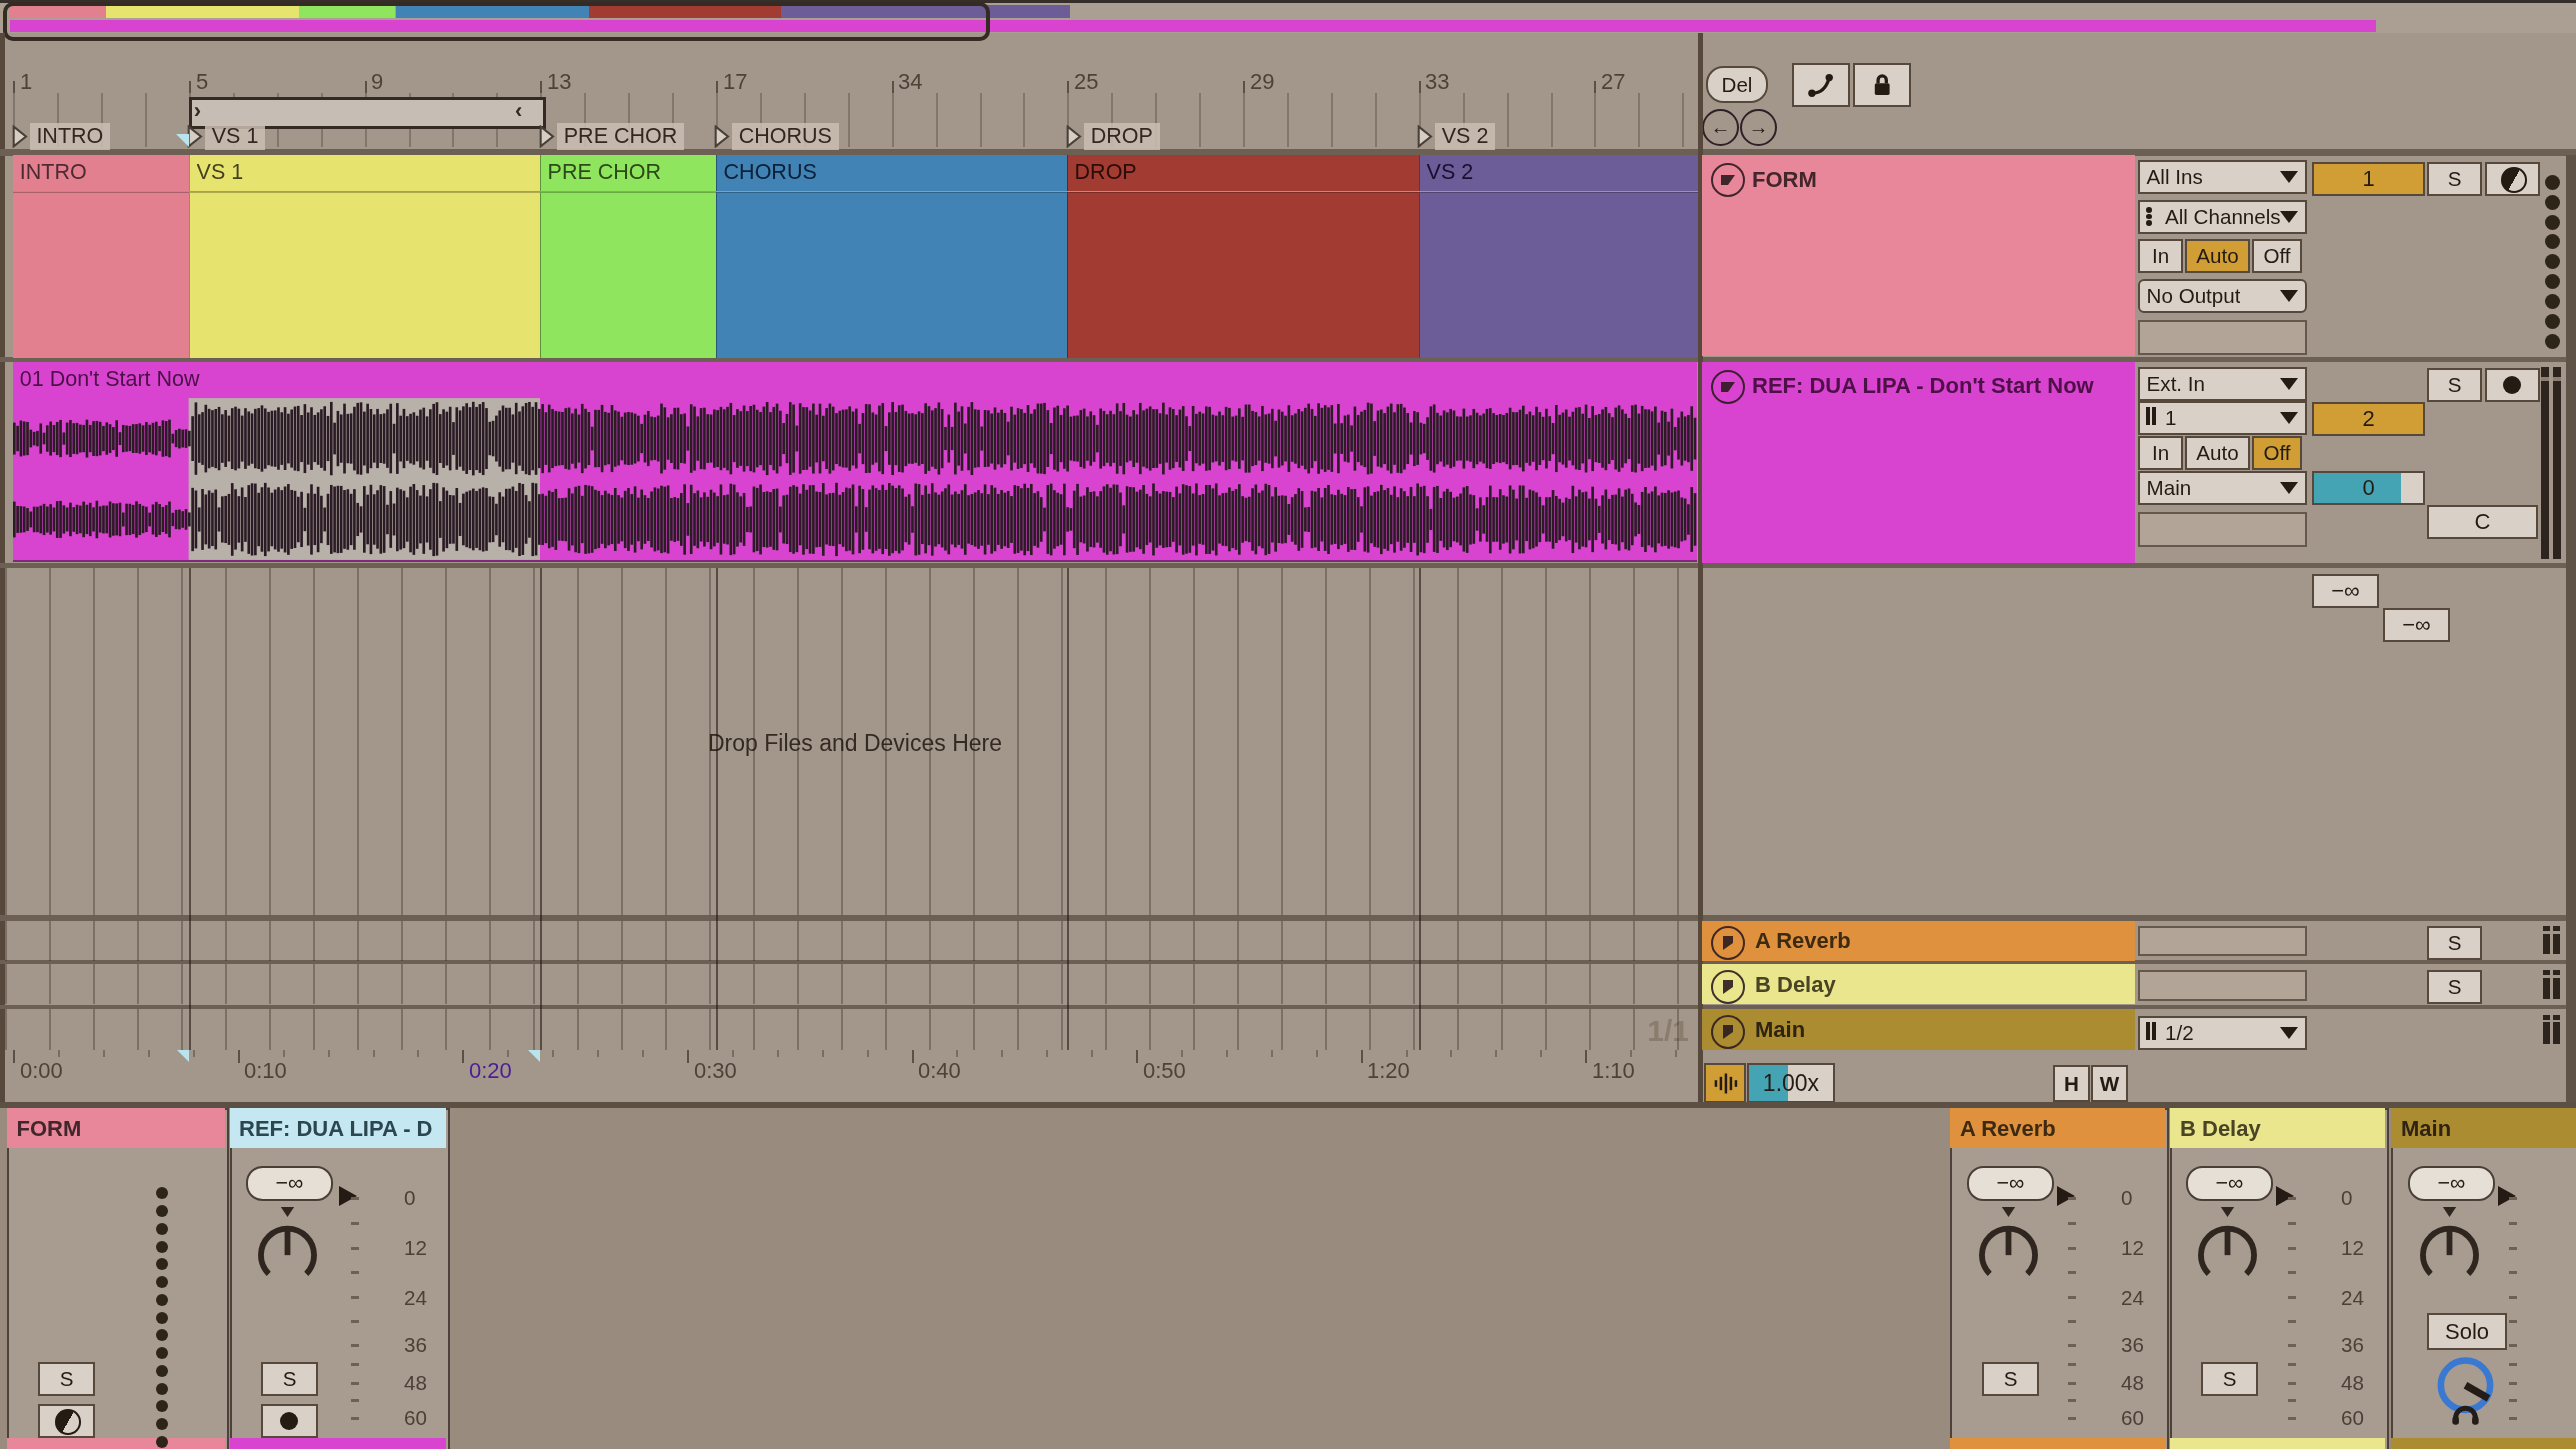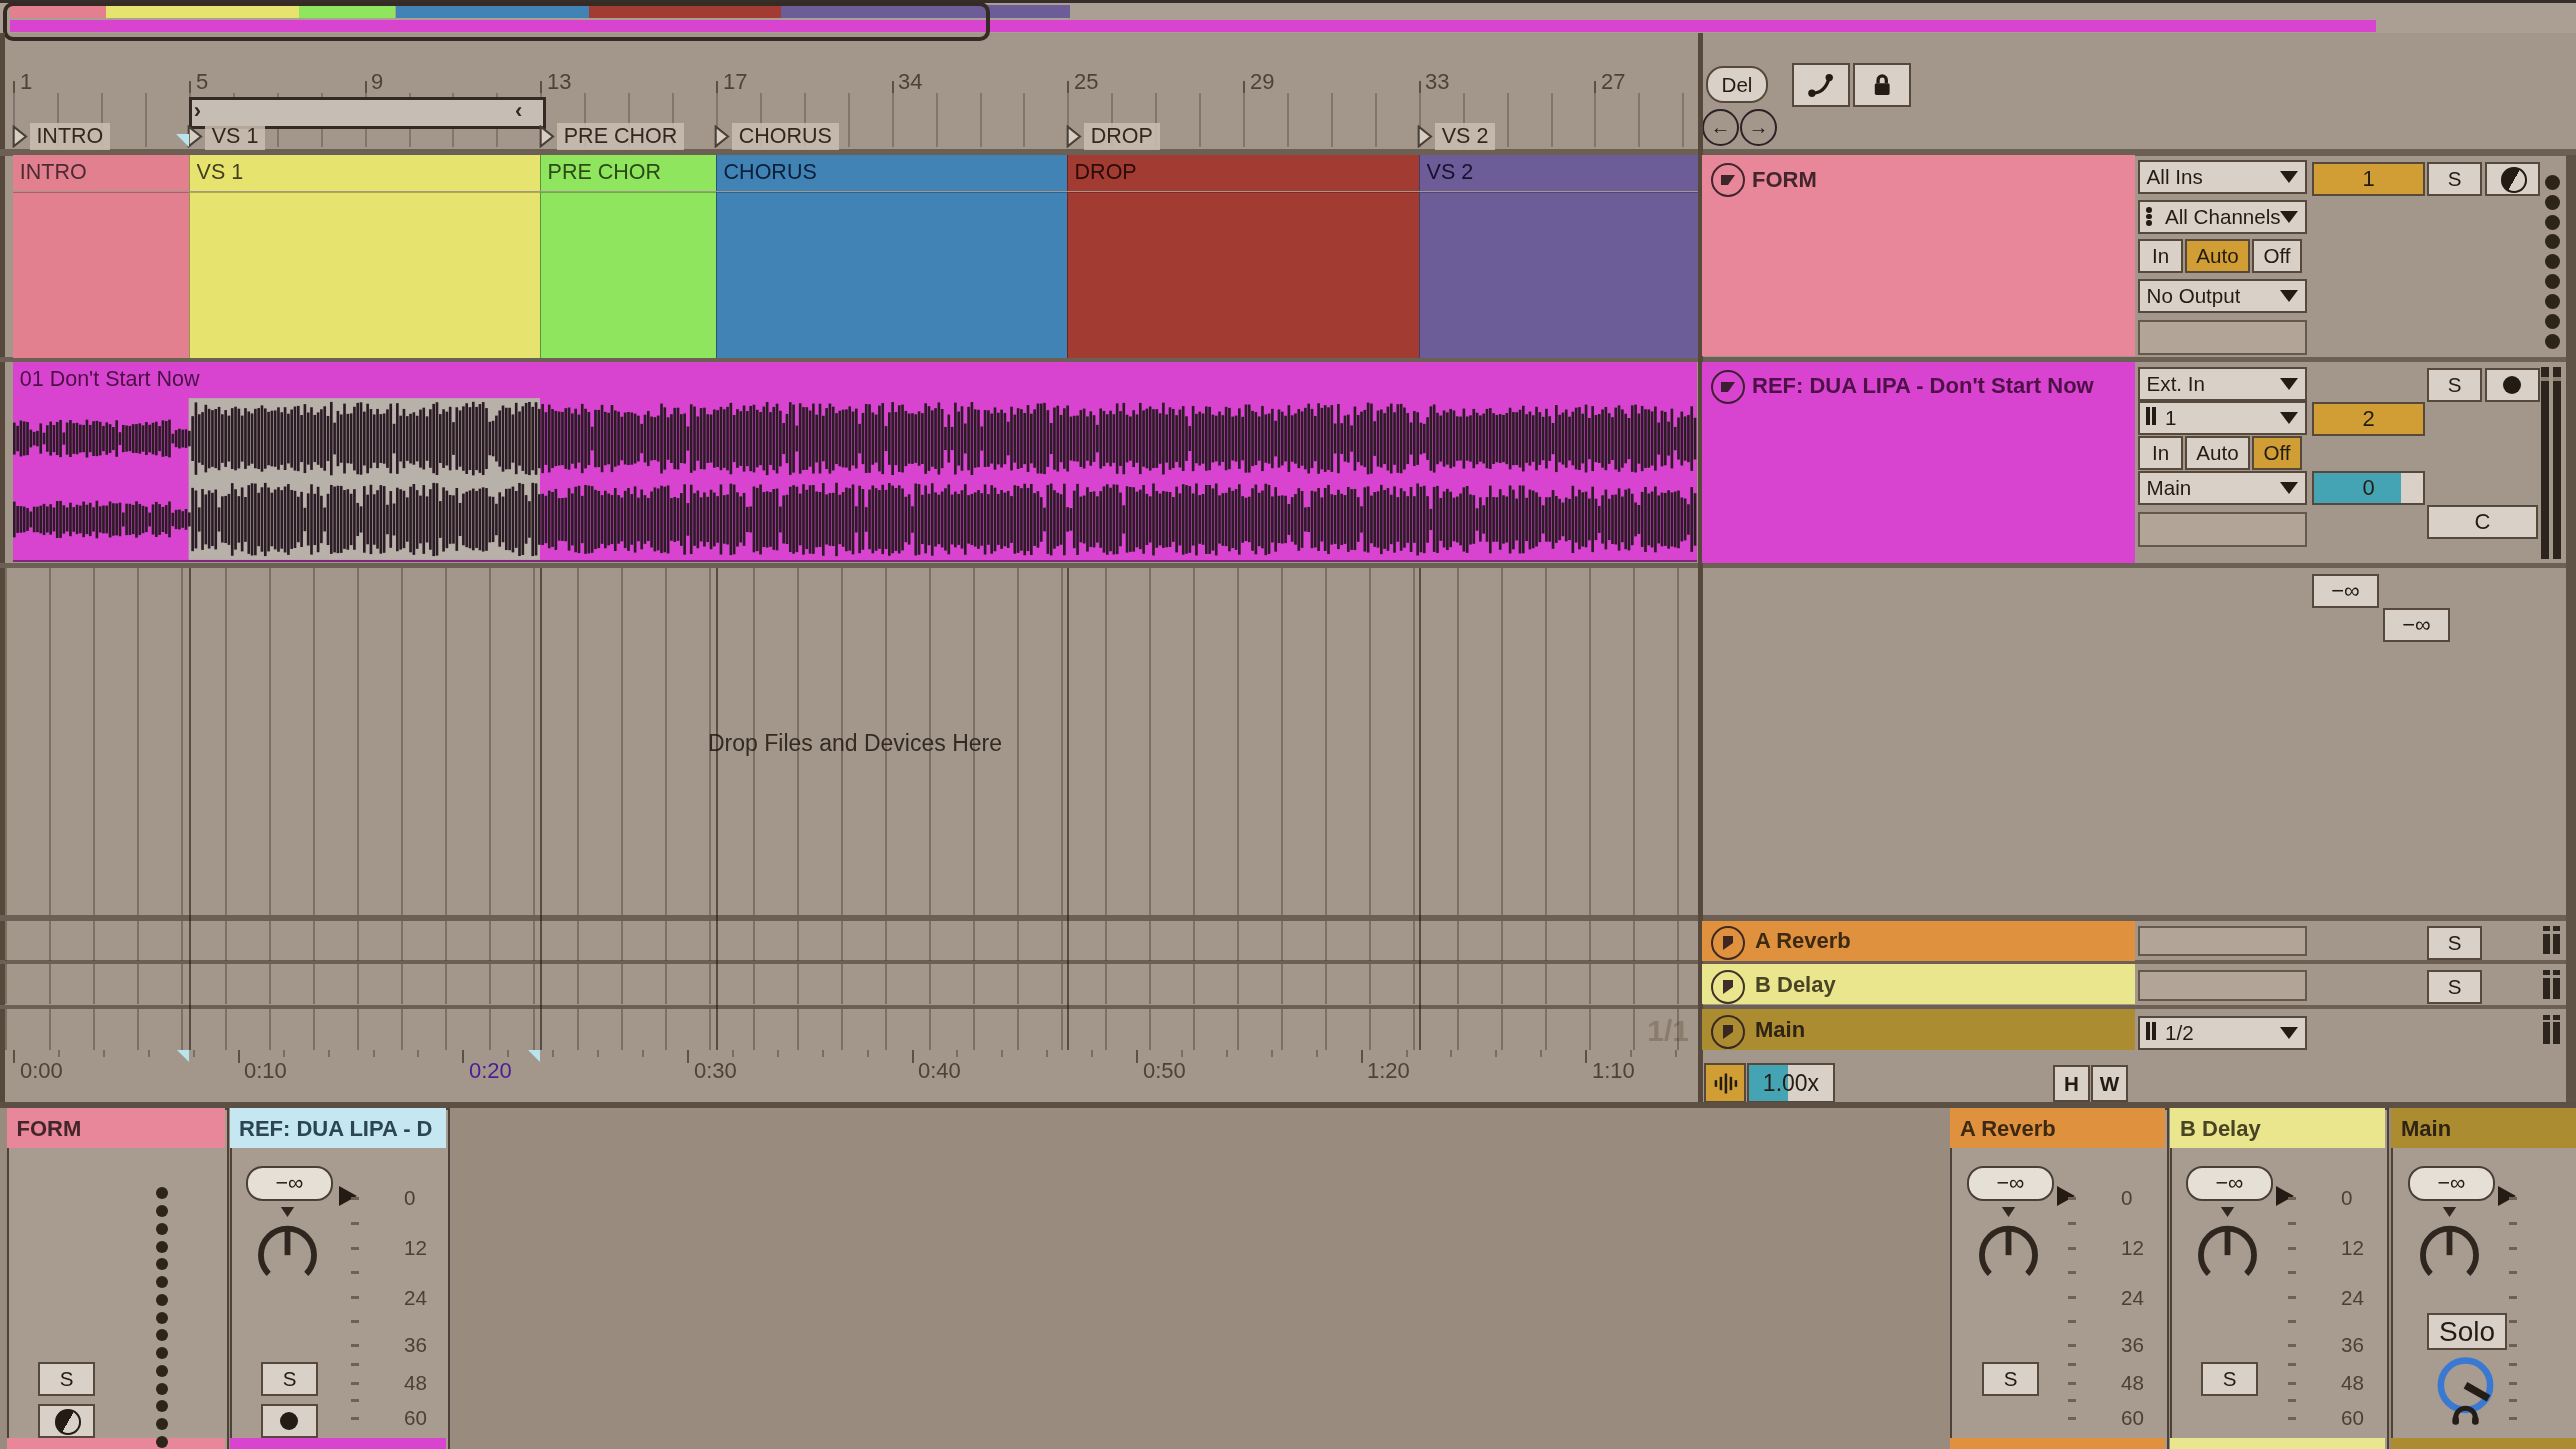--- a/index.html
+++ b/index.html
@@ -1331,21 +1331,21 @@
           <div class="abs" style="left: 0px; top: 0px; width: 5.8px; height: 5.8px; background: rgb(36, 28, 20); border-radius: 50%;"></div>
           <div class="abs" style="left: 0px; top: 6.6px; width: 5.8px; height: 5.8px; background: rgb(36, 28, 20); border-radius: 50%;"></div>
           <div class="abs" style="left: 0px; top: 13.2px; width: 5.8px; height: 5.8px; background: rgb(36, 28, 20); border-radius: 50%;"></div>
         </div>
         <span style="font-size: 20.6px; padding-left: 25px; overflow: hidden; white-space: nowrap; max-width: 129px;">All Channels</span>
         <div class="arrow"></div>
       </div>
       <div class="abs btn" style="left: 2138px; top: 239px; width: 41px; height: 30px; font-size: 20.6px; font-weight: 400;">In</div>
       <div class="abs btn" style="left: 2185px; top: 239px; width: 61px; height: 30px; font-size: 20.6px; font-weight: 400; background: rgb(209, 158, 53);">Auto</div>
       <div class="abs btn" style="left: 2252px; top: 239px; width: 46px; height: 30px; font-size: 20.6px; font-weight: 400;">Off</div>
-      <div class="abs dd" style="left: 2138px; top: 279px; width: 165px; height: 30px;">
+      <div class="abs dd" style="left: 2138px; top: 279px; width: 165px; height: 30px; border-radius: 6px;">
         <span style="font-size: 20.6px; padding-left: 6.6px; overflow: hidden; white-space: nowrap; max-width: 129px;">No Output</span>
         <div class="arrow"></div>
       </div>
       <div class="abs emptybox" style="left: 2138px; top: 320px; width: 165px; height: 31px;"></div>
       <div class="abs valbox" style="left: 2312px; top: 162px; width: 109px; height: 30px;">
         <div class="abs" style="left: 0px; top: 0px; bottom: 0px; width: 100%; background: rgb(209, 158, 53); position: absolute;"></div>
         <div class="vtxt">1</div>
       </div>
       <div class="abs btn" style="left: 2427px; top: 162px; width: 51px; height: 30px; font-size: 20.6px; font-weight: 400;">S</div>
       <div class="abs btn" style="left: 2485px; top: 162px; width: 51px; height: 30px;">
@@ -1604,21 +1604,21 @@
       <div class="abs" style="left: 2509px; top: 1222px; width: 8.3px; height: 3.3px; background: rgb(110, 96, 85);"></div>
       <div class="abs" style="left: 2509px; top: 1247px; width: 8.3px; height: 3.3px; background: rgb(110, 96, 85);"></div>
       <div class="abs" style="left: 2509px; top: 1271px; width: 8.3px; height: 3.3px; background: rgb(110, 96, 85);"></div>
       <div class="abs" style="left: 2509px; top: 1296px; width: 8.3px; height: 3.3px; background: rgb(110, 96, 85);"></div>
       <div class="abs" style="left: 2509px; top: 1320px; width: 8.3px; height: 3.3px; background: rgb(110, 96, 85);"></div>
       <div class="abs" style="left: 2509px; top: 1344px; width: 8.3px; height: 3.3px; background: rgb(110, 96, 85);"></div>
       <div class="abs" style="left: 2509px; top: 1363px; width: 8.3px; height: 3.3px; background: rgb(110, 96, 85);"></div>
       <div class="abs" style="left: 2509px; top: 1382px; width: 8.3px; height: 3.3px; background: rgb(110, 96, 85);"></div>
       <div class="abs" style="left: 2509px; top: 1399px; width: 8.3px; height: 3.3px; background: rgb(110, 96, 85);"></div>
       <div class="abs" style="left: 2509px; top: 1417px; width: 8.3px; height: 3.3px; background: rgb(110, 96, 85);"></div>
-      <div class="abs btn" style="left: 2427px; top: 1313px; width: 76px; height: 33px; font-size: 28px; font-weight: 400;">Solo</div>
+      <div class="abs btn" style="left: 2427px; top: 1313px; width: 76px; height: 33px; font-size: 22px; font-weight: 400;">Solo</div>
       <div class="abs" style="left: 2431px; top: 1349px; width: 69px; height: 79px;"><svg width="69" height="79" viewBox="0 0 84 96">
           <circle cx="42" cy="44" r="30" stroke="#3a79d1" stroke-width="8" fill="none"></circle>
           <line x1="42" y1="44" x2="70" y2="60" stroke="#241c17" stroke-width="9"></line>
           <path d="M30,84 a12,12 0 0 1 24,0" stroke="#241c17" stroke-width="6" fill="none"></path>
           <rect x="26" y="82" width="8" height="10" rx="3" fill="#241c17"></rect>
           <rect x="50" y="82" width="8" height="10" rx="3" fill="#241c17"></rect>
         </svg></div>
     </div>
 </div>
 

